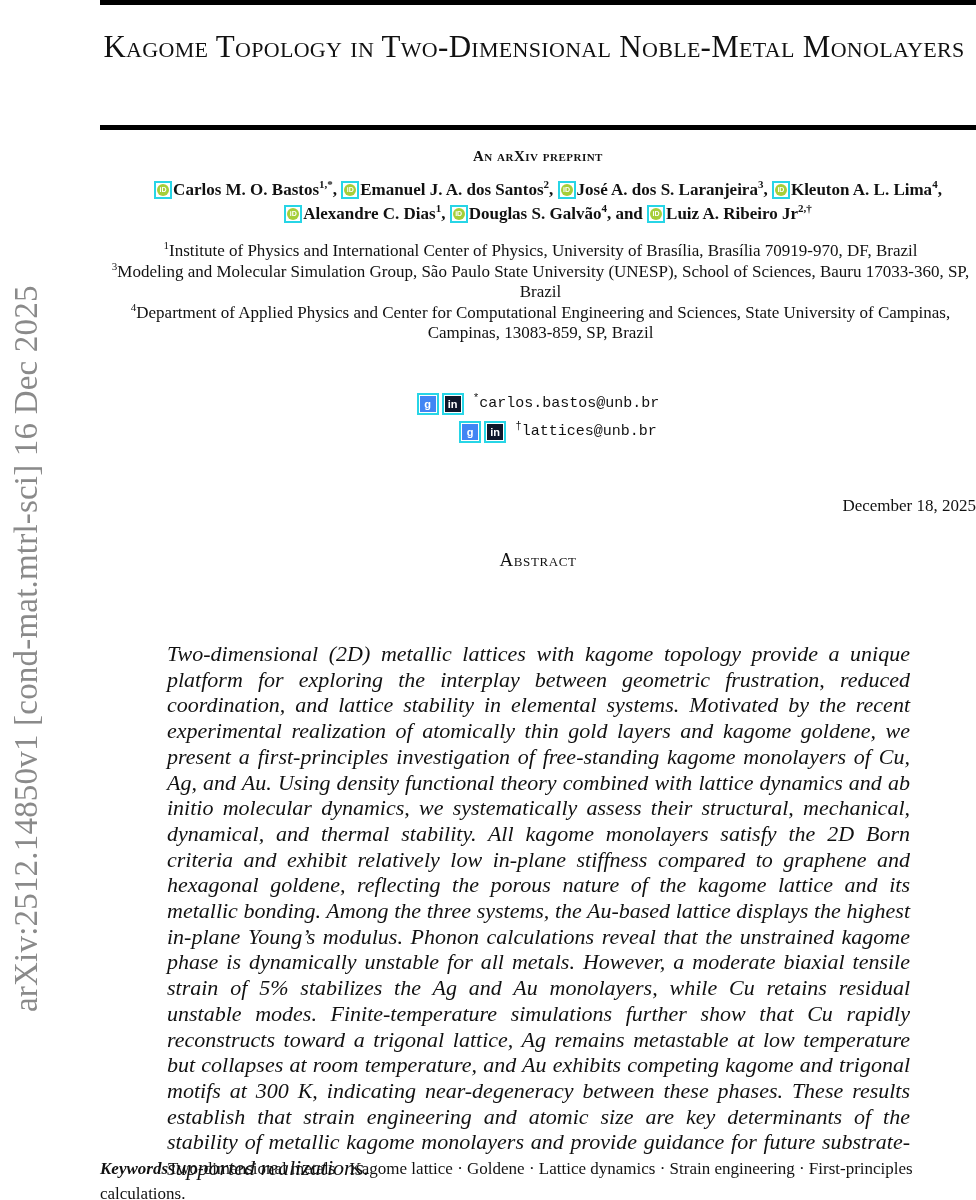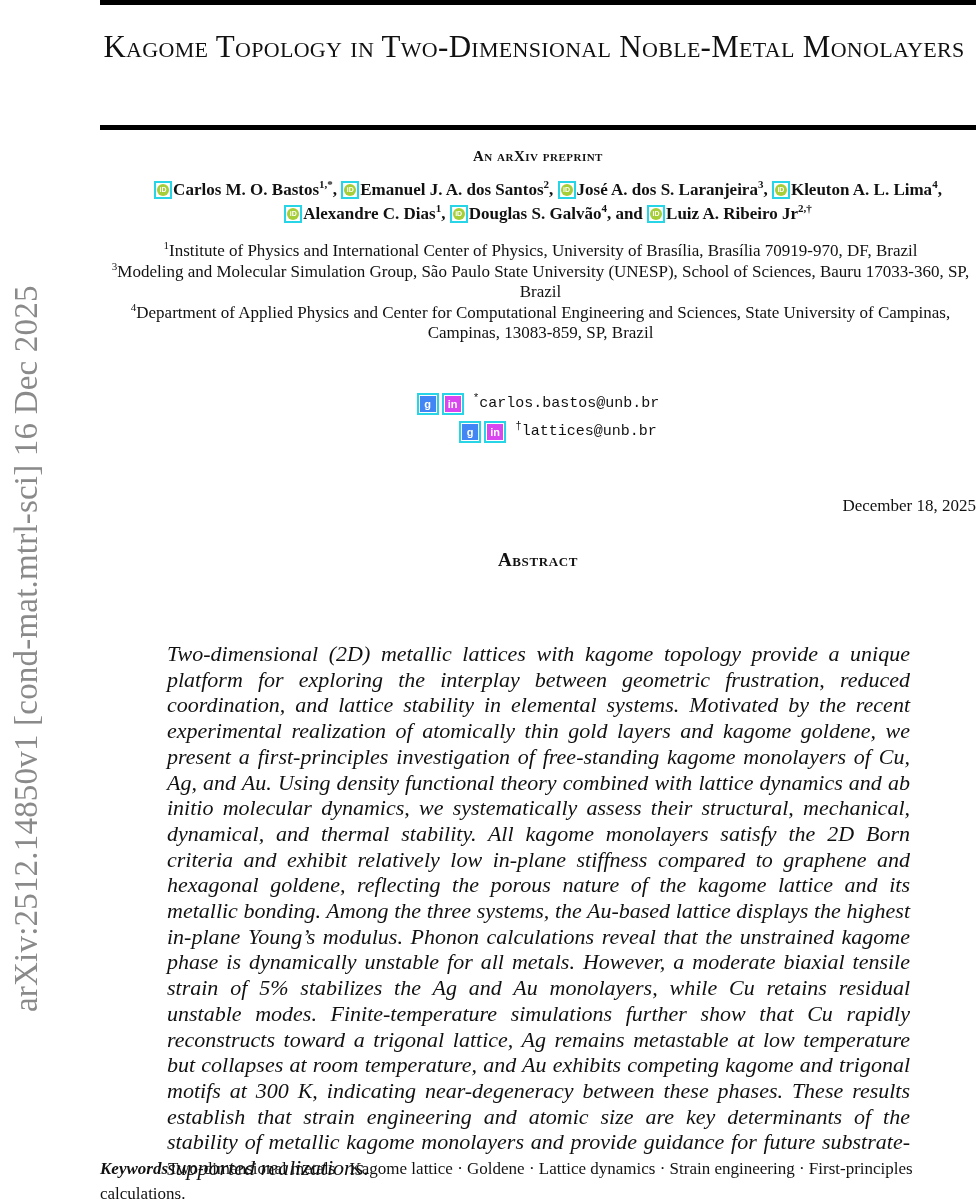--- a/index.html
+++ b/index.html
@@ -56,29 +56,29 @@
   .ic {
     display: inline-block; width: 22px; height: 22px; border: 2px solid #27d5e6;
     box-sizing: border-box; position: relative;
   }
   .ic b {
     position: absolute; left: 1px; top: 1px; right: 1px; bottom: 1px;
     color: #fff; font-family: "Liberation Sans", sans-serif; font-size: 11px; line-height: 16px;
     text-align: center; font-weight: bold;
   }
   .ic.scholar b { background: #4285f4; }
-  .ic.linkedin b { background: #d946ef; }
+  .ic.linkedin b { background: #0f172a; }
   .email-text { margin-left: 6px; }
   .email-text sup { font-size: 11px; vertical-align: 6px; }
   .date {
     position: absolute; left: 100px; right: 0; top: 496px; text-align: right; font-size: 17px;
   }
   .abstract-heading {
     position: absolute; left: 100px; right: 0; top: 549px; text-align: center;
-    font-size: 19px; font-weight: bold; font-variant: small-caps; letter-spacing: 0.6px;
+    font-size: 19px; font-weight: normal; font-variant: small-caps; letter-spacing: 0.6px;
   }
   .abstract {
     position: absolute; left: 167px; width: 743px; top: 641px;
     font-size: 22px; line-height: 25.7px; text-align: justify; font-style: italic;
   }
   .keywords {
     position: absolute; left: 100px; right: 0; top: 1156px; font-size: 17px; line-height: 25px;
   }
   .keywords .kw-label { font-weight: bold; font-style: italic; margin-right: 0; }
 </style>

